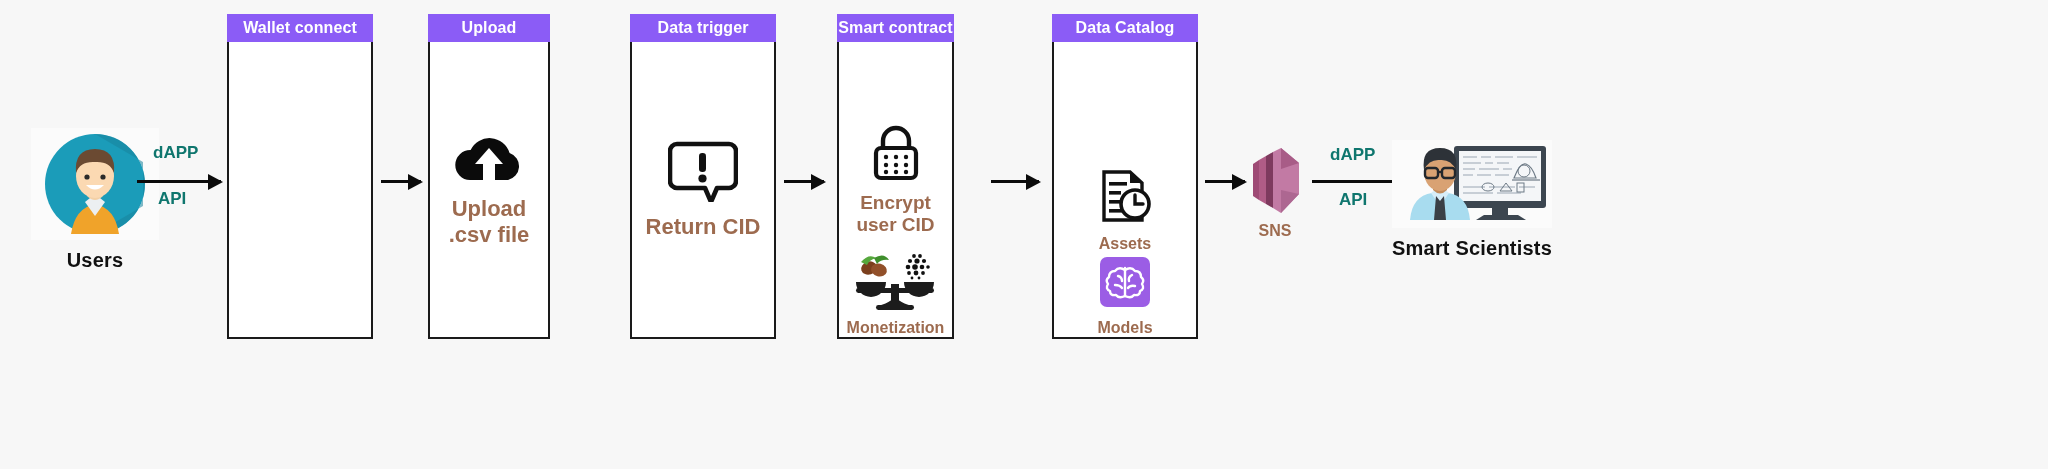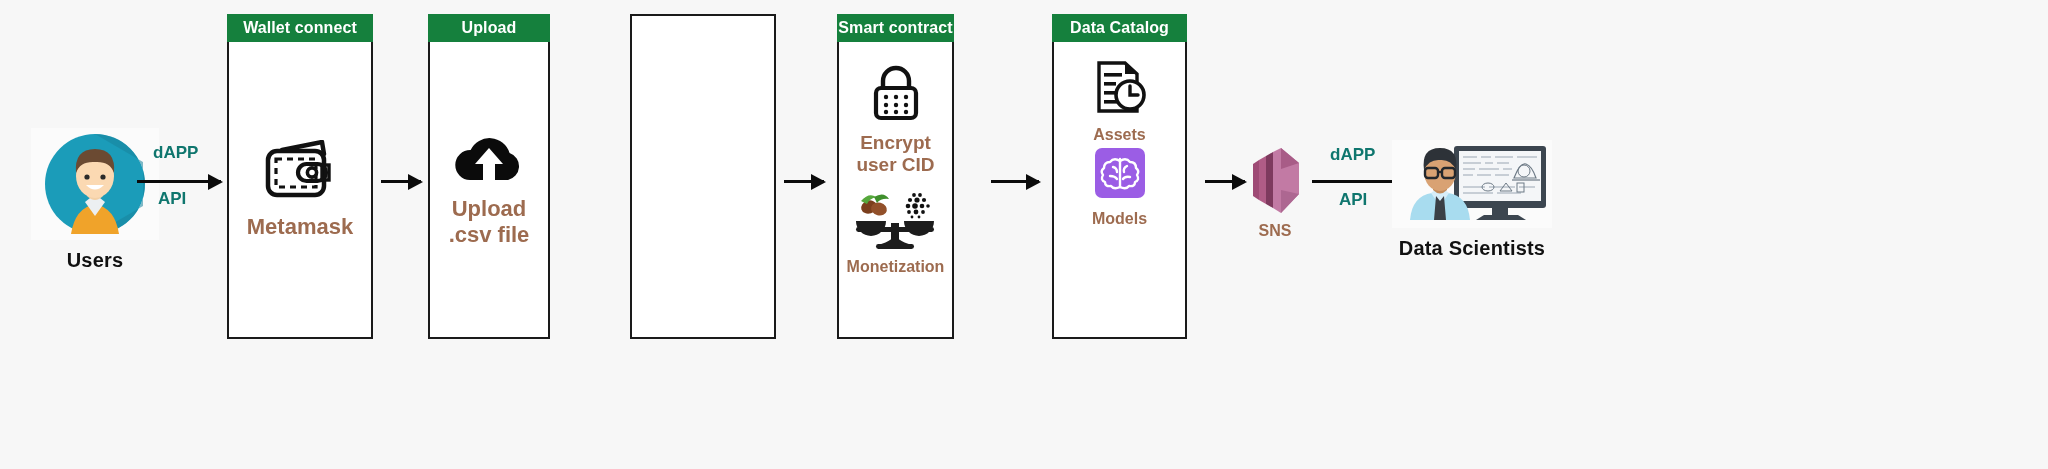--- a/index.html
+++ b/index.html
@@ -22,29 +22,29 @@
 
   
   .lane{
     position:absolute;
     background:#ffffff;
     border:2px solid #1a1a1a;
     box-sizing:border-box;
   }
   .lane-head{
     position:absolute;left:-2px;right:-2px;top:-2px;height:28px;
-    background:#15803d;color:#fff;
+    background:#8b5cf6;color:#fff;
     display:flex;align-items:center;justify-content:center;
     font-size:16px;font-weight:bold;letter-spacing:.1px;
   }
   .lane-body{
     position:absolute;left:0;right:0;top:26px;bottom:0;
     display:flex;flex-direction:column;align-items:center;justify-content:center;
   }
-  .lane-body.multi{justify-content:flex-start;padding-top:22px;gap:2px;}
+  .lane-body.multi{justify-content:flex-end;padding-top:22px;gap:2px;}
 
   .item{display:flex;flex-direction:column;align-items:center;}
   .item-label{
     color:#9d6b4f;font-weight:bold;text-align:center;line-height:1.14;margin-top:8px;
   }
   .lbl-lg{font-size:22px;}
   .lbl-md{font-size:19px;}
   .lbl-sm{font-size:16px;}
 
   
@@ -87,55 +87,53 @@
     </div>
     <div class="actor-label">Users</div>
   </div>
 
   <div class="arrow" style="left:137px;top:180px;width:84px;"></div>
   <div class="arrow-cap" style="left:153px;top:143px;">dAPP</div>
   <div class="arrow-cap" style="left:158px;top:189px;">API</div>
 
   <div class="lane" style="left:227px;top:14px;width:146px;height:325px;">
     <div class="lane-head">Wallet connect</div>
-    <div class="lane-body">
-      <div class="item">
-        <span>
-          <svg width="76" height="62" viewBox="0 0 76 62">
-            <path d="M20 10 L60 2 L62 14" fill="none" stroke="#111" stroke-width="4.5" stroke-linecap="round" stroke-linejoin="round"></path>
-            <rect x="6" y="11" width="56" height="44" rx="9" fill="none" stroke="#111" stroke-width="4.5"></rect>
-            <rect x="14" y="19" width="40" height="28" fill="none" stroke="#111" stroke-width="3.2" stroke-dasharray="6 5"></rect>
-            <rect x="36" y="24" width="28" height="17" rx="8.5" fill="none" stroke="#111" stroke-width="4.2"></rect>
-            <rect x="60" y="25" width="7" height="15" fill="none" stroke="#111" stroke-width="3.4"></rect>
-            <circle cx="50" cy="32.5" r="4.6" fill="none" stroke="#111" stroke-width="3.6"></circle>
-          </svg>
-        </span>
-        <div class="item-label lbl-lg">Metamask</div>
-      </div>
-    </div>
   </div>
 
   <div class="arrow" style="left:381px;top:180px;width:40px;"></div>
 
   <div class="lane" style="left:428px;top:14px;width:122px;height:325px;">
     <div class="lane-head">Upload</div>
     <div class="lane-body">
       <div class="item">
         <span>
           <svg width="74" height="52" viewBox="0 0 74 52">
             <path d="M18 48 a15 15 0 0 1 0.6 -30 a21 21 0 0 1 39 3 a14 14 0 0 1 -2 27 z" fill="#0b0b0b"></path>
             <path d="M37 16 L51 32 L43 32 L43 50 L31 50 L31 32 L23 32 Z" fill="#ffffff"></path>
           </svg>
         </span>
         <div class="item-label lbl-lg">Upload .csv file</div>
       </div>
     </div>
   </div>
 
   <div class="lane" style="left:630px;top:14px;width:146px;height:325px;">
+    <div class="lane-head">Data trigger</div>
+    <div class="lane-body">
+      <div class="item">
+        <span>
+          <svg width="70" height="62" viewBox="0 0 70 62">
+            <path d="M9 4 h52 a7 7 0 0 1 7 7 v30 a7 7 0 0 1 -7 7 h-12 l-6 14 l-6 -14 h-28 a7 7 0 0 1 -7 -7 v-30 a7 7 0 0 1 7 -7 z" fill="none" stroke="#111" stroke-width="4.6" stroke-linejoin="round"></path>
+            <rect x="31" y="13" width="7" height="19" rx="3.2" fill="#111"></rect>
+            <circle cx="34.5" cy="38.5" r="4.1" fill="#111"></circle>
+          </svg>
+        </span>
+        <div class="item-label lbl-lg">Return CID</div>
+      </div>
+    </div>
   </div>
 
   <div class="arrow" style="left:784px;top:180px;width:40px;"></div>
 
   <div class="lane" style="left:837px;top:14px;width:117px;height:325px;">
     <div class="lane-head">Smart contract</div>
     <div class="lane-body multi">
 
       <div class="item">
         <span>
@@ -197,21 +195,21 @@
         </span>
         <div class="item-label lbl-sm" style="margin-top:5px;">Monetization</div>
       </div>
 
 
     </div>
   </div>
 
   <div class="arrow" style="left:991px;top:180px;width:48px;"></div>
 
-  <div class="lane" style="left:1052px;top:14px;width:135px;height:325px;">
+  <div class="lane" style="left:1052px;top:14px;width:146px;height:325px;">
     <div class="lane-head">Data Catalog</div>
     <div class="lane-body multi" style="padding-top:18px;gap:4px;">
 
       <div class="item">
         <span>
           <svg width="54" height="54" viewBox="0 0 54 54">
             <path d="M6 3 h26 l12 11 v37 h-38 z" fill="none" stroke="#111" stroke-width="3.4"></path>
             <path d="M32 3 l12 11 h-12 z" fill="#111"></path>
             <g fill="#111">
               <rect x="11" y="13" width="18" height="3.6"></rect>
@@ -298,16 +296,16 @@
         <path d="M41 50 q7 7 14 0 l0 -10 l-14 0 z" fill="#c28d5d"></path>
         <ellipse cx="48" cy="32" rx="16" ry="19" fill="#d9a273"></ellipse>
         <path d="M32 30 q-3 -22 16 -22 q19 0 16 22 q-5 -11 -16 -10 q-11 -1 -16 10 z" fill="#2d3238"></path>
         <g fill="none" stroke="#23272c" stroke-width="2.4">
           <rect x="33" y="28" width="13" height="10" rx="3"></rect>
           <rect x="50" y="28" width="13" height="10" rx="3"></rect>
           <path d="M46 32 h4"></path>
         </g>
       </svg>
     </div>
-    <div class="actor-label">Data Scientists</div>
+    <div class="actor-label">Smart Scientists</div>
   </div>
 
 </div>
 
 </body></html>

